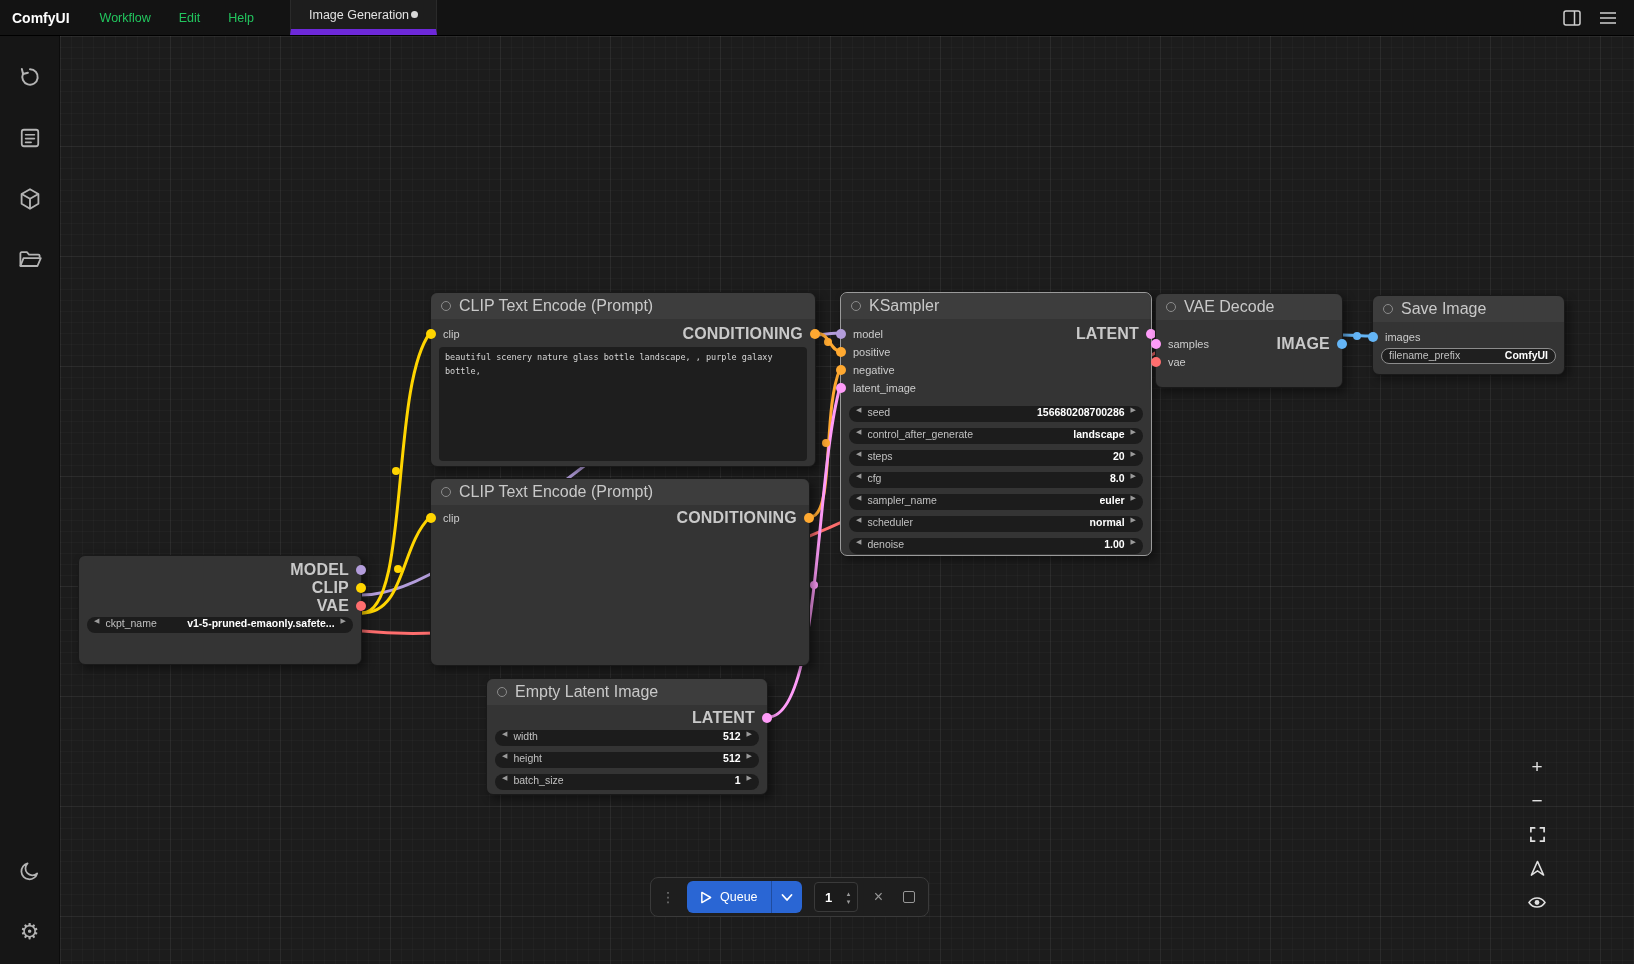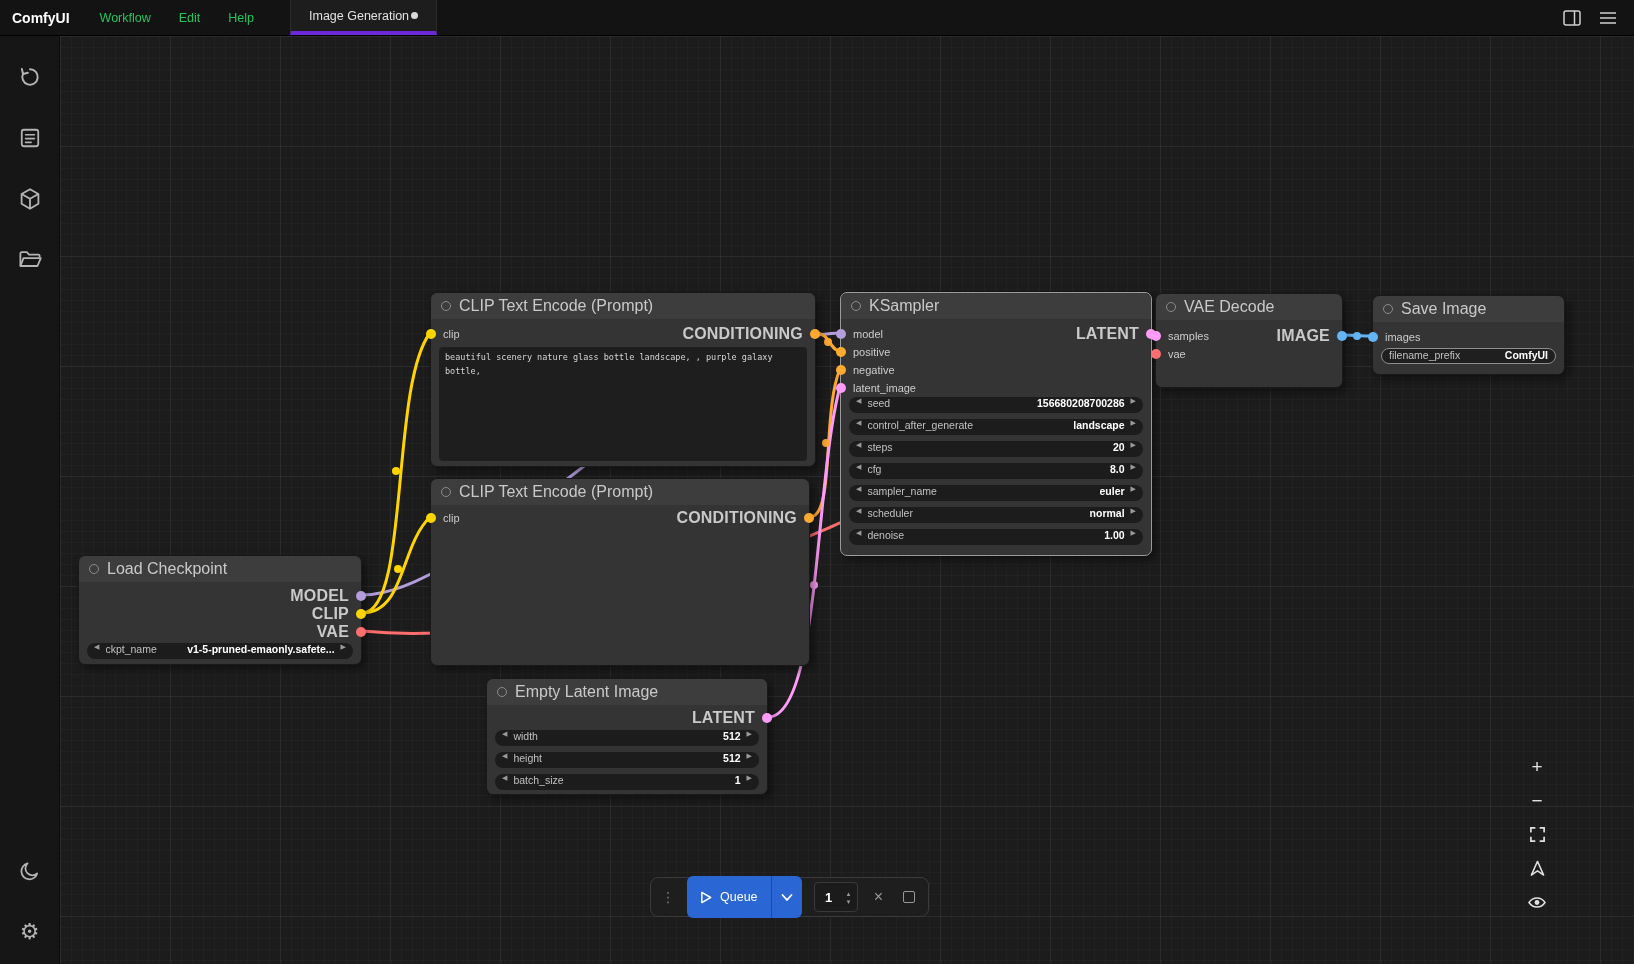--- a/index.html
+++ b/index.html
@@ -7,21 +7,21 @@
               font-family:"Liberation Sans",sans-serif; }
 
   
   .topbar { position:absolute; left:0; top:0; width:1634px; height:36px; background:#131313;
             display:flex; align-items:center; border-bottom:1px solid #000; z-index:10; }
   .logo { font-size:14px; font-weight:700; color:#ffffff; padding:0 16px 0 12px; }
   .menu-item { font-size:12.5px; color:#22c55e; padding:0 14px; height:36px;
                display:flex; align-items:center; }
   .tab { margin-left:22px; height:35px; display:flex; align-items:center; gap:2px; padding:0 18px;
          background:#1d1d1d; border-left:1px solid #2a2a2a; border-right:1px solid #2a2a2a;
-         border-bottom:4px solid #6d28d9; color:#e2e2e2; font-size:12.5px; }
+         border-bottom:6px solid #6d28d9; color:#e2e2e2; font-size:12.5px; }
   .dirty-dot { width:7px; height:7px; border-radius:50%; background:#d8d8d8; }
   .topbar-right { margin-left:auto; display:flex; align-items:center; gap:12px; padding-right:14px; }
   .tb-icon { width:24px; height:24px; display:flex; align-items:center; justify-content:center; color:#cfcfcf; }
 
   
   .sidebar { position:absolute; left:0; top:36px; width:60px; height:928px; background:#161616;
              display:flex; flex-direction:column; align-items:center; z-index:9; border-right:1px solid #0c0c0c; }
   .sb-icon { width:40px; height:40px; display:flex; align-items:center; justify-content:center;
              margin-top:21px; color:#b4b4b4; border-radius:6px; }
   .sb-bottom { margin-top:auto; display:flex; flex-direction:column; align-items:center; margin-bottom:12px; }
@@ -61,21 +61,21 @@
              overflow:hidden; }
   .prompt-box { margin:4px 8px 8px; background:#1e1e1e; border-radius:4px; color:#d6d6d6;
                 font-family:"DejaVu Sans Mono",monospace; font-size:8.5px; line-height:1.6;
                 padding:4px 6px; overflow:hidden; }
 
   
   .queue-panel { position:absolute; left:590px; top:841px; height:40px; background:#1e1e1e;
                  border:1px solid #3a3a3a; border-radius:8px; display:flex; align-items:center;
                  gap:12px; padding:0 10px; z-index:5; }
   .drag-handle { color:#7b7b7b; font-size:14px; line-height:1; }
-  .queue-btn { display:flex; align-items:stretch; height:42px; background:#2a66d4; border-radius:6px; overflow:hidden;justify-content:center; }
+  .queue-btn { display:flex; align-items:stretch; height:32px; background:#2a66d4; border-radius:6px; overflow:hidden;justify-content:center; }
   .queue-main { display:flex; align-items:center; gap:8px; padding:0 13px; color:#fff; font-size:12.5px; }
   .queue-caret { display:flex; align-items:center; padding:0 9px; border-left:1px solid rgba(0,0,0,.25); color:#fff; }
   .spinner { width:44px; height:30px; background:#1b1b1b; border:1px solid #3a3a3a; border-radius:4px;
              display:flex; align-items:center; }
   .spin-val { flex:1; text-align:center; color:#fff; font-size:13px; font-weight:700; }
   .spin-carets { width:14px; display:flex; flex-direction:column; align-items:center; gap:1px;
                  color:#9a9a9a; font-size:7px; line-height:1; padding-right:2px; }
   .qp-icon { color:#979797; font-size:16px; line-height:1; display:flex; align-items:center; justify-content:center; width:18px; }
   .stop-square { width:12px; height:12px; border:1.5px solid #979797; border-radius:2px; }
 
@@ -168,24 +168,20 @@
       <circle cx="338" cy="533" r="4" fill="#FFD500"></circle>
       <circle cx="768" cy="306" r="4" fill="#FFA931"></circle>
       <circle cx="766" cy="407" r="4" fill="#FFA931"></circle>
       <circle cx="754" cy="549" r="4" fill="#FF9CF9"></circle>
       <circle cx="1080" cy="298" r="4" fill="#FF9CF9"></circle>
       <circle cx="1297" cy="300" r="4" fill="#64B5F6"></circle>
     </g>
   </svg>
 
   <div class="node" style="left:18px;top:519px;width:284px;height:110px">
-    <div class="node-header">
-      <span class="collapse-dot"></span>
-      <span class="node-title">Load Checkpoint</span>
-    </div>
     <div class="slot-row" style="margin-top:5px">
       <span class="out-label">MODEL</span>
       <span class="slot-dot out" style="background:#B39DDB"></span>
     </div>
     <div class="slot-row">
       <span class="out-label">CLIP</span>
       <span class="slot-dot out" style="background:#FFD500"></span>
     </div>
     <div class="slot-row">
       <span class="out-label">VAE</span>
@@ -271,21 +267,21 @@
       <span class="slot-dot in" style="background:#FFA931"></span>
     </div>
     <div class="slot-row">
       <span class="in-label">negative</span>
       <span class="slot-dot in" style="background:#FFA931"></span>
     </div>
     <div class="slot-row">
       <span class="in-label">latent_image</span>
       <span class="slot-dot in" style="background:#FF9CF9"></span>
     </div>
-    <div class="widget" style="margin-top:0">
+    <div class="widget" style="margin-top:9px">
       <span class="w-arrow">◀</span>
       <span class="w-label">seed</span>
       <span class="w-value">156680208700286</span>
       <span class="w-arrow">▶</span>
     </div>
     <div class="widget">
       <span class="w-arrow">◀</span>
       <span class="w-label">control_after_generate</span>
       <span class="w-value">landscape</span>
       <span class="w-arrow">▶</span>
@@ -320,21 +316,21 @@
       <span class="w-value">1.00</span>
       <span class="w-arrow">▶</span>
     </div>
   </div>
 
   <div class="node" style="left:1095px;top:257px;width:188px;height:95px">
     <div class="node-header">
       <span class="collapse-dot"></span>
       <span class="node-title">VAE Decode</span>
     </div>
-    <div class="slot-row" style="margin-top:7px">
+    <div class="slot-row" style="margin-top:15px">
       <span class="in-label">samples</span>
       <span class="out-label">IMAGE</span>
       <span class="slot-dot in" style="background:#FF9CF9"></span>
       <span class="slot-dot out" style="background:#64B5F6"></span>
     </div>
     <div class="slot-row">
       <span class="in-label">vae</span>
       <span class="slot-dot in" style="background:#FF6E6E"></span>
     </div>
   </div>

